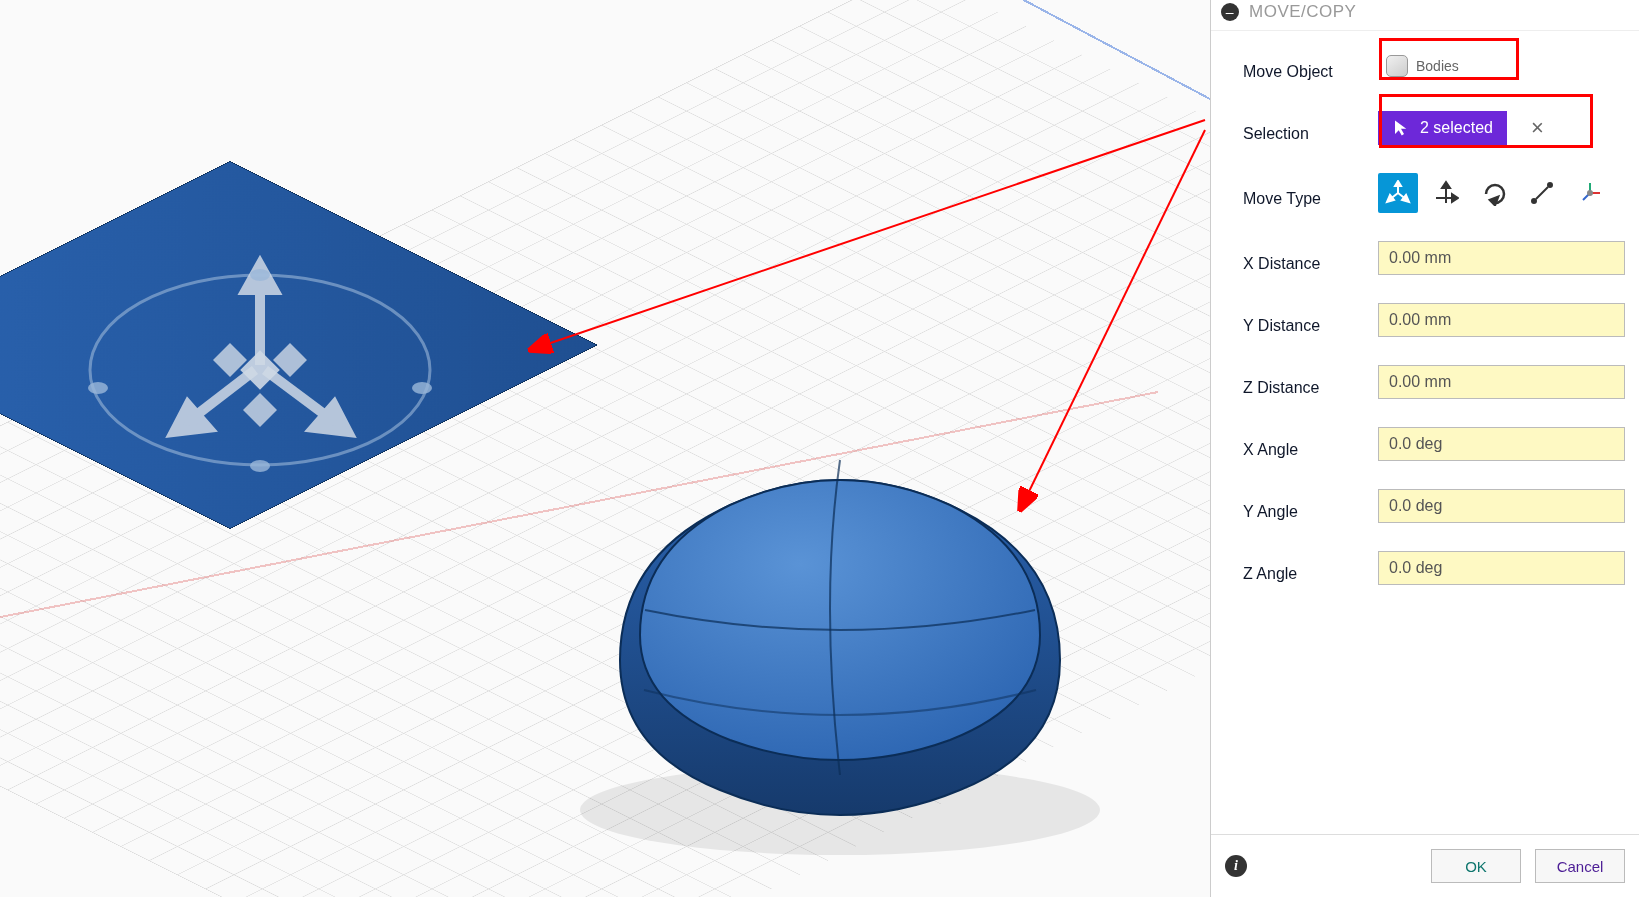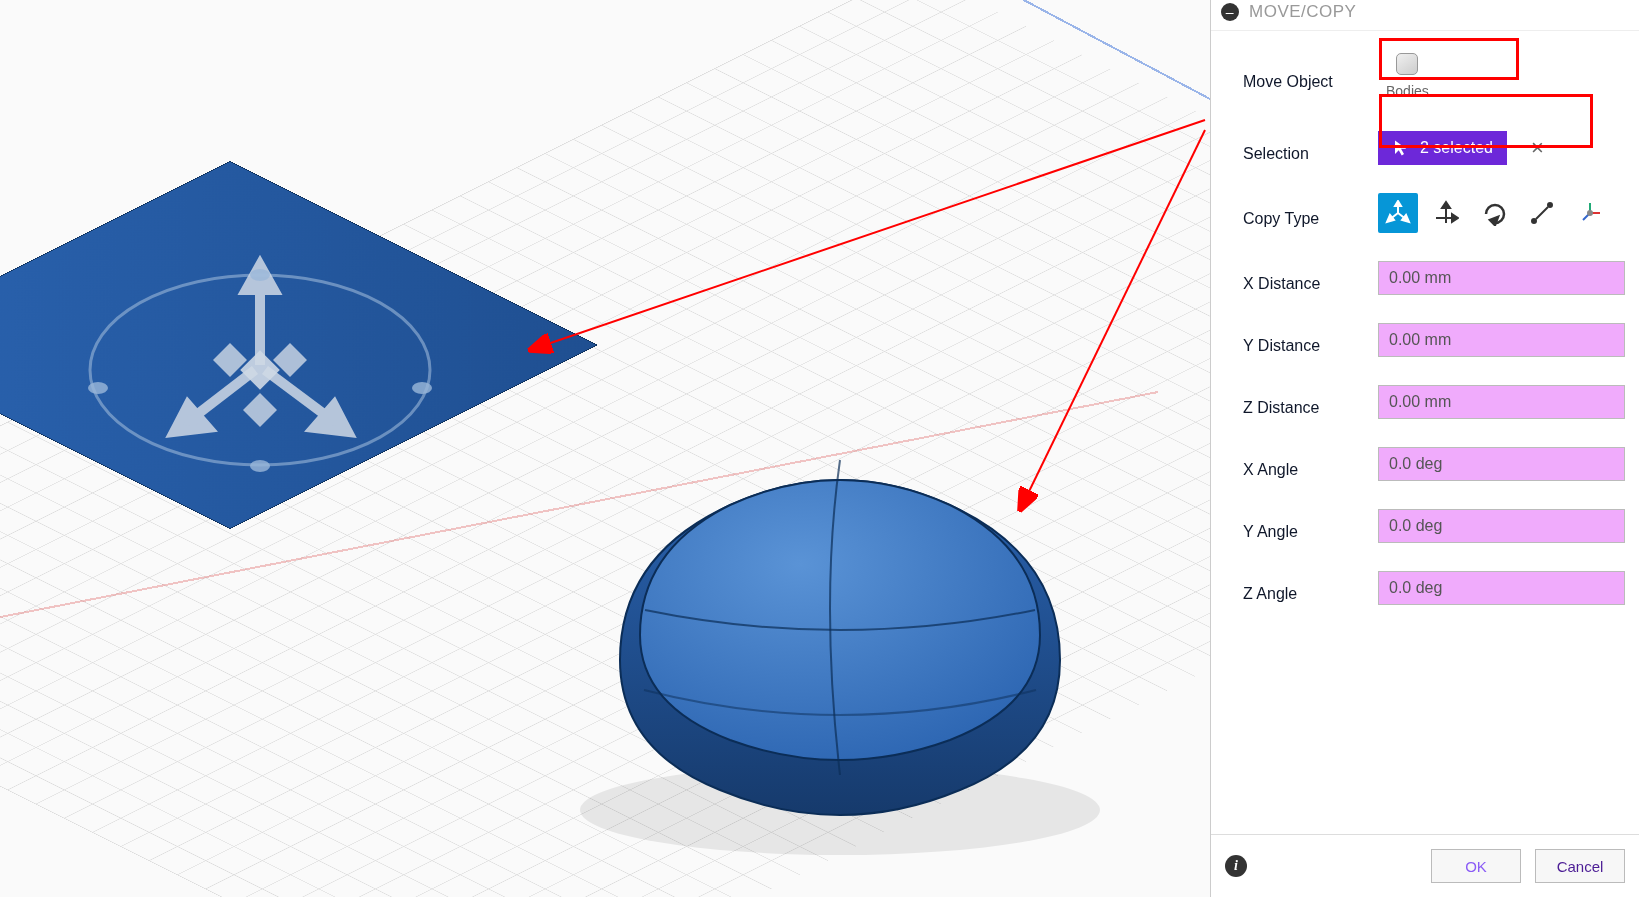--- a/index.html
+++ b/index.html
@@ -149,21 +149,20 @@
     gap: 8px;
   }
 
   
   .dropdown {
     display: flex;
     align-items: center;
     gap: 8px;
     padding: 4px 8px;
     cursor: pointer;
-    flex-direction: column;
   }
   .body-icon {
     width: 22px; height: 22px;
     border-radius: 5px;
     background: linear-gradient(145deg,#f0f0f0,#ccc);
     border: 1px solid #999;
   }
 
   
   .selection-badge {
@@ -211,21 +210,21 @@
   .pivot-icon { width: 32px; height: 32px; }
 
   
   .text-input {
     flex: 1;
     height: 34px;
     border: 1px solid #bbb;
     padding: 0 10px;
     font-size: 16px;
     color: #555;
-    background: #f0abfc;
+    background: #fef9c3;
   }
 
   
   .checkbox {
     width: 20px; height: 20px;
     border: 1px solid #888;
     border-radius: 3px;
     background: #f4f4f4;
     cursor: pointer;
   }
@@ -254,21 +253,21 @@
   .spacer { flex: 1; }
   .btn {
     min-width: 90px;
     height: 34px;
     border: 1px solid #bbb;
     background: #f7f7f7;
     color: #4c1d95;
     font-size: 15px;
     cursor: pointer;
   }
-  .btn.disabled { color: #8b5cf6; cursor: default; }
+  .btn.disabled { color: #0f766e; cursor: default; }
 
 </style>
 </head>
 <body>
 
 <div class="viewport">
   <div class="grid-floor"></div>
   <div class="axis-line axis-blue"></div>
   <div class="axis-line axis-red"></div>
 
@@ -380,21 +379,21 @@
           <svg viewBox="0 0 24 24">
             <path d="M4 2 L4 20 L9 15 L13 22 L16 20 L12 13 L19 13 Z" fill="#fff"></path>
           </svg>
           <span>2 selected</span>
         </div>
         <span class="clear-x">×</span>
       </div>
     </div>
 
     <div class="row">
-      <div class="label">Copy Type</div>
+      <div class="label">Move Type</div>
       <div class="control icon-group">
         <div class="icon-btn active">
           <svg viewBox="0 0 26 26">
               <g stroke="#fff" stroke-width="2" fill="none">
             <path d="M13 13 L13 3 M13 13 L4 20 M13 13 L22 20"></path>
             <polygon points="13,1 10,6 16,6" fill="#fff"></polygon>
             <polygon points="2,22 5,15 9,20" fill="#fff"></polygon>
             <polygon points="24,22 21,15 17,20" fill="#fff"></polygon>
           </g>
             </svg>

